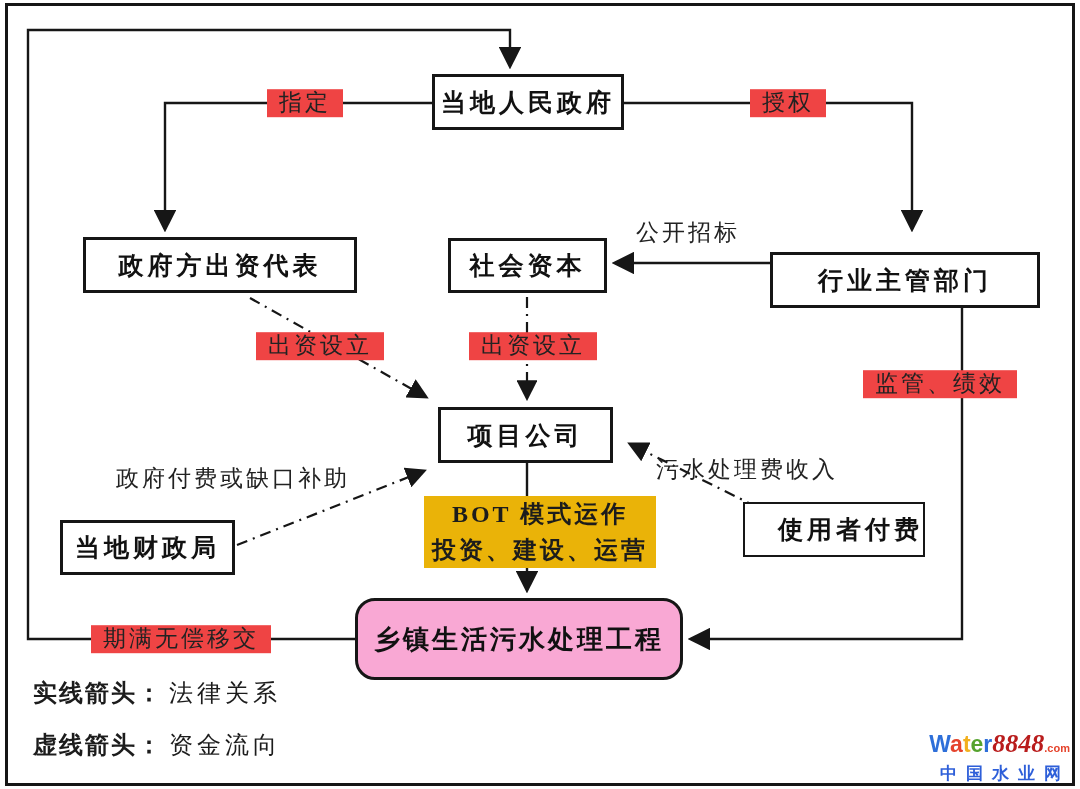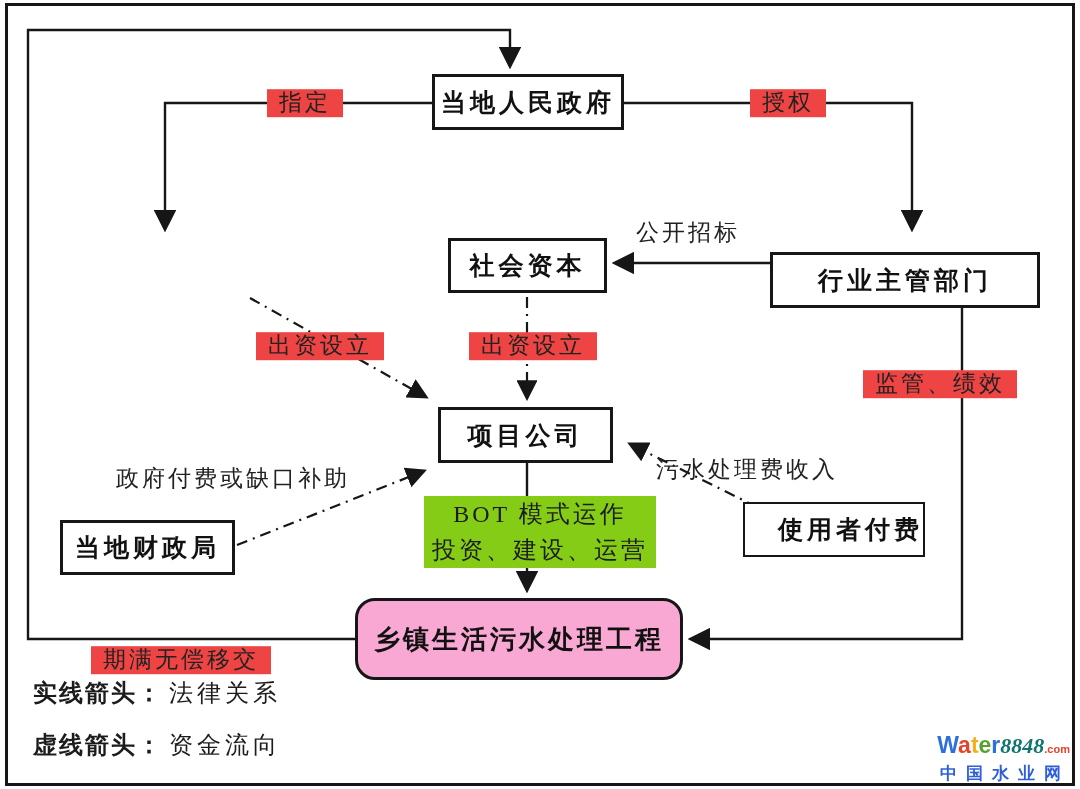--- a/index.html
+++ b/index.html
@@ -12,30 +12,30 @@
     background:#ffffff;border:3px solid #161616;box-sizing:border-box;
     font-size:25px;font-weight:700;letter-spacing:4px;white-space:nowrap;color:#111;
   }
   .node.rounded{border-radius:20px;border-width:3px;font-size:26px;letter-spacing:3px;}
   .lbl{
     position:absolute;transform:translate(-50%,-50%);white-space:nowrap;
     font-size:23px;letter-spacing:3px;color:#222;line-height:1.2;
   }
   .lbl.onLine{background:#ef4444;padding:0 12px;}
   .bot-block{
-    position:absolute;transform:translate(-50%,-50%);text-align:center;background:#84cc16;
-    font-size:24px;font-weight:400;letter-spacing:3px;line-height:36px;padding:0 8px;white-space:nowrap;
+    position:absolute;transform:translate(-50%,-50%);text-align:center;background:#eab308;
+    font-size:24px;font-weight:700;letter-spacing:3px;line-height:36px;padding:0 8px;white-space:nowrap;
   }
   .legend-row{position:absolute;white-space:nowrap;font-size:24px;}
   .legend-key{font-family:"Liberation Sans","DejaVu Sans",sans-serif;font-weight:800;letter-spacing:2px;}
   .legend-val{letter-spacing:4px;margin-left:6px;}
   .logo{position:absolute;right:10px;bottom:6px;text-align:right;background:#fff;line-height:1.05;padding-left:6px;}
   .logo-line1{white-space:nowrap;}
   .logo-brand{font-family:"Liberation Sans","DejaVu Sans",sans-serif;font-weight:800;font-size:23px;}
-  .logo-num{font-family:"Liberation Serif",serif;font-style:italic;font-weight:700;font-size:22px;color:#0f766e;}
+  .logo-num{font-family:"Liberation Serif",serif;font-style:italic;font-weight:700;font-size:26px;color:#b91c1c;}
   .logo-tld{font-family:"Liberation Sans",sans-serif;font-weight:700;font-size:11px;color:#e5432c;}
   .logo-site{font-family:"Liberation Sans","DejaVu Sans",sans-serif;font-weight:800;font-size:17px;
     color:#2e5fd9;letter-spacing:9px;margin-top:8px;}
 </style>
 </head>
 <body>
 
 <div id="stage">
   <div id="frame"></div>
 
@@ -53,36 +53,37 @@
     <path d="M 962 293 V 639 H 691" fill="none" stroke="#161616" stroke-width="2.4" marker-end="url(#arr)"></path>
     <path d="M 527 463 V 590" fill="none" stroke="#161616" stroke-width="2.4" marker-end="url(#arr)"></path>
 
     <path d="M 250 298 L 426 397" fill="none" stroke="#161616" stroke-width="2.2" stroke-dasharray="11 6 2 6" marker-end="url(#arr)"></path>
     <path d="M 527 297 V 398" fill="none" stroke="#161616" stroke-width="2.2" stroke-dasharray="11 6 2 6" marker-end="url(#arr)"></path>
     <path d="M 237 545 L 424 471" fill="none" stroke="#161616" stroke-width="2.2" stroke-dasharray="11 6 2 6" marker-end="url(#arr)"></path>
     <path d="M 757 507 L 630 444" fill="none" stroke="#161616" stroke-width="2.2" stroke-dasharray="11 6 2 6" marker-end="url(#arr)"></path>
   </svg>
 
   <div class="node" style="left:432px;top:74px;width:192px;height:56px;">当地人民政府</div>
+  <div class="node" style="left:83px;top:237px;width:274px;height:56px;">政府方出资代表</div>
   <div class="node" style="left:448px;top:238px;width:159px;height:55px;">社会资本</div>
   <div class="node" style="left:770px;top:252px;width:270px;height:56px;">行业主管部门</div>
   <div class="node" style="left:438px;top:407px;width:175px;height:56px;">项目公司</div>
   <div class="node" style="left:60px;top:520px;width:175px;height:55px;">当地财政局</div>
   <div class="node" style="left:743px;top:502px;width:182px;height:55px;border-width:2.5px;font-weight:600;padding-left:33px;">使用者付费</div>
   <div class="node rounded" style="left: 355px; top: 598px; width: 328px; height: 82px; background: #f9a8d4;">乡镇生活污水处理工程</div>
 
   <div class="lbl onLine" style="left:305px;top:103px;">指定</div>
   <div class="lbl onLine" style="left:788px;top:103px;">授权</div>
   <div class="lbl" style="left:688px;top:233px;">公开招标</div>
   <div class="lbl onLine" style="left:320px;top:346px;">出资设立</div>
   <div class="lbl onLine" style="left:533px;top:346px;">出资设立</div>
   <div class="lbl" style="left:233px;top:479px;">政府付费或缺口补助</div>
   <div class="lbl" style="left:747px;top:470px;">污水处理费收入</div>
   <div class="lbl onLine" style="left:940px;top:384px;">监管、绩效</div>
-  <div class="lbl onLine" style="left:181px;top:660px;">期满无偿移交</div>
+  <div class="lbl onLine" style="left:181px;top:639px;">期满无偿移交</div>
 
   <div class="bot-block" style="left:540px;top:532px;">
     <div>BOT 模式运作</div>
     <div>投资、建设、运营</div>
   </div>
 
   <div class="legend-row" style="left:33px;top:677px;text-align:right;">
     <span class="legend-key">实线箭头：</span><span class="legend-val">法律关系</span>
   </div>
   <div class="legend-row" style="left:33px;top:729px;">

